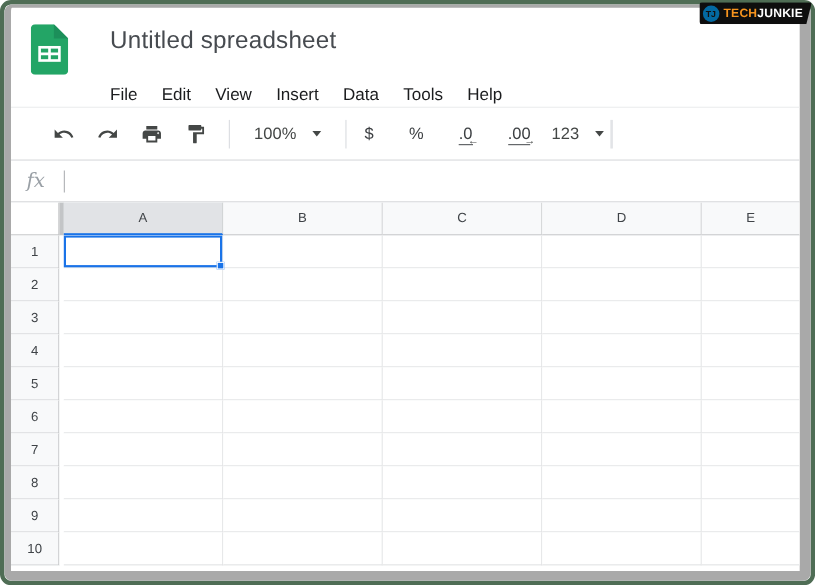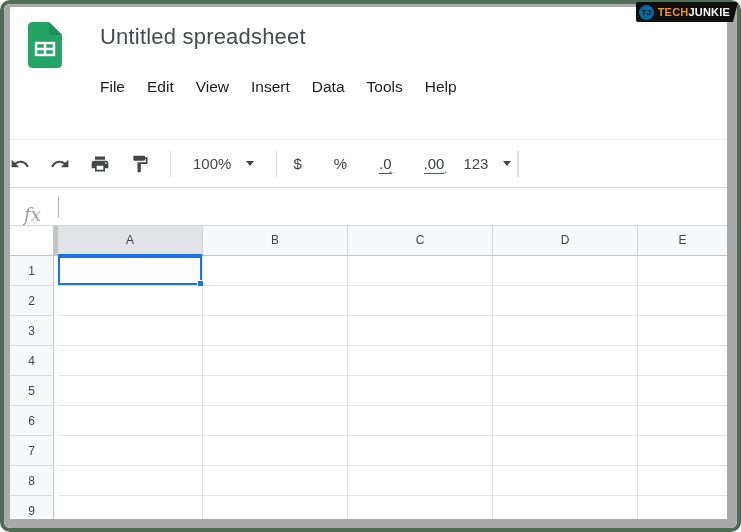--- a/index.html
+++ b/index.html
@@ -18,37 +18,37 @@
   
   .app-header { position:relative; height:90px; flex:none; }
   .sheets-icon { position:absolute; left:18px; top:15px; }
   .doc-title { position:absolute; left:90px; top:17px; font-size:22px; color:#474b50; letter-spacing:0.2px; }
   .menu-bar { position:absolute; left:79px; top:68px; display:flex; align-items:center; font-size:15.5px; color:#1b1c1e; }
   .menu-item { padding:3px 11px; }
   .menu-item.boxed { border:3px solid #dd1c1c; padding:2px 8px; margin:0 3px; }
 
   
   .toolbar { height:48px; flex:none; display:flex; align-items:center; border-top:1px solid #ecedee;
-             color:#444746; font-size:15px;margin-top:42px; }
+             padding-left:38px; color:#444746; font-size:15px; }
   .tb-icon { width:20px; height:20px; border:none; background:none; padding:0; margin-right:20px; flex:none; }
   .tb-divider { width:1px; height:26px; background:#dadce0; flex:none; }
   .caret { width:0; height:0; border-left:4.5px solid transparent; border-right:4.5px solid transparent;
            border-top:5px solid #444746; display:inline-block; }
   .tb-group { display:flex; align-items:center; border:none; background:none; font:inherit; color:inherit; }
   .zoom-select { margin:0 22px; } .zoom-select .caret { margin-left:15px; }
   .tb-text-btn { border:none; background:none; font:inherit; color:#3d4043; padding:0 13px; margin:0 3px; }
   .dec { position:relative; }
   .dec-num { border-bottom:1.5px solid #55585b; padding-bottom:1px; }
   .dec-arrow { position:absolute; bottom:-4px; font-size:10px; color:#444746; }
   .dec-arrow.left { left:55%; } .dec-arrow.right { left:60%; }
   .more-formats { margin:0 6px 0 3px;gap:12px; } .more-formats .caret { margin-left:3px; }
   .font-select { margin:0 13px 0 28px; color:#3d4043; } .font-select .caret { margin-left:13px; }
 
   
-  .formula-bar { height:38px; flex:none; border-top:1px solid #d8dadc; position:relative; display:flex; align-items:flex-end; }
+  .formula-bar { height:38px; flex:none; border-top:1px solid #d8dadc; position:relative; display:flex; align-items:center; }
   .fx { margin-left:14px; font-family:"DejaVu Serif", serif; font-style:italic; font-size:18px; color:#9aa0a6; }
   .caret-line { position:absolute; left:48px; top:9px; width:1px; height:20px; background:#aeb1b4; }
   .formula-input { flex:1; height:100%; }
 
   
   .grid { flex:1; display:flex; flex-direction:column; overflow:hidden; font-size:12px; color:#3f4347;
           border-top:1px solid #d3d5d7; }
   .header-row { display:flex; height:30px; flex:none; }
   .corner { width:44px; flex:none; background:#fff; border-right:1px solid #c3c5c7; border-bottom:1px solid #c3c5c7; }
   .hspacer { width:4px; flex:none; background:#c3c5c7; }

